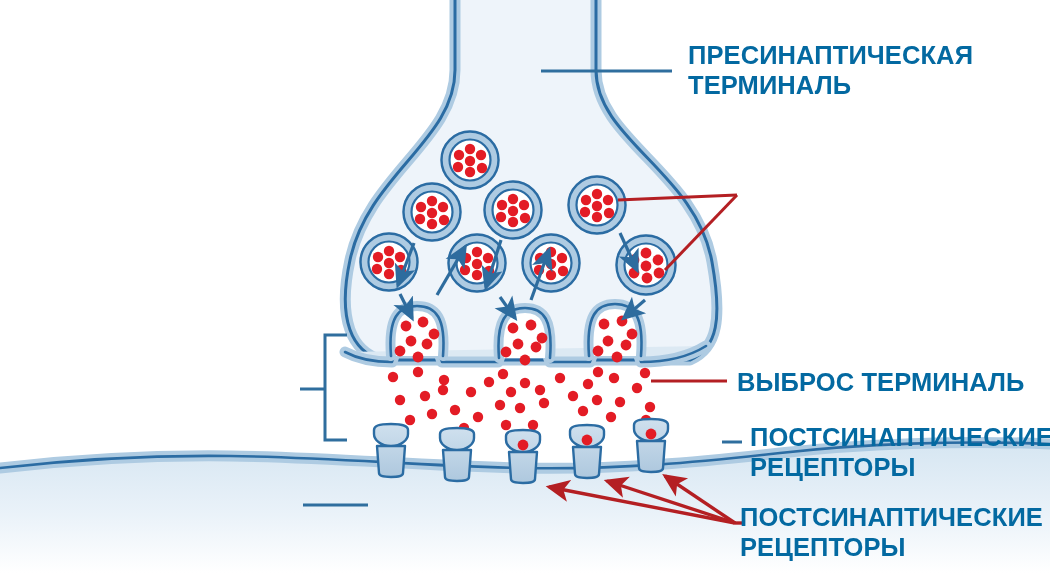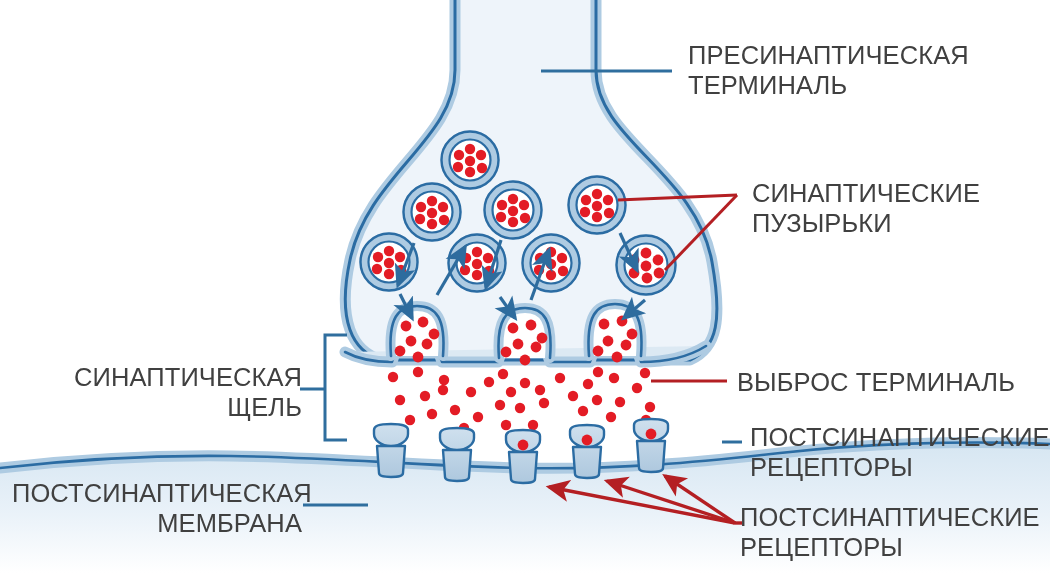--- a/index.html
+++ b/index.html
@@ -7,22 +7,22 @@
     width:1050px;height:573px;
     background:#ffffff;
     font-family:"Liberation Sans", sans-serif;
     overflow:hidden;
     position:relative;
   }
   #stage{position:relative;width:1050px;height:573px;}
   #art{position:absolute;left:0;top:0;width:1050px;height:573px;}
   .lbl{
     position:absolute;
-    color:#404040;
-    font-weight:normal;
+    color:#0369a1;
+    font-weight:bold;
     font-size:25.5px;
     line-height:30px;
     letter-spacing:0.1px;
     white-space:pre;
     font-family:"Liberation Sans", sans-serif;
   }
   #lbl-pre   {left:688px; top:40px;}
   #lbl-ves   {left:752px; top:178px;}
   #lbl-cleft {left:74px;  top:362px; width:228px; text-align:right;}
   #lbl-glu   {left:737px; top:367px;}
@@ -361,25 +361,19 @@
         <path d="M735,523 L549,487"></path>
         <path d="M735,523 L607,481"></path>
         <path d="M735,523 L665,476"></path>
       </g>
       <line x1="735" y1="523" x2="742" y2="523" stroke="#b41f23" stroke-width="3.4"></line>
     </g>
   </svg>
 
   <div class="lbl" id="lbl-pre">ПРЕСИНАПТИЧЕСКАЯ
 ТЕРМИНАЛЬ</div>
-  <div class="lbl" id="lbl-ves">СИНАПТИЧЕСКИЕ
-ПУЗЫРЬКИ</div>
-  <div class="lbl" id="lbl-cleft">СИНАПТИЧЕСКАЯ
-ЩЕЛЬ</div>
   <div class="lbl" id="lbl-glu">ВЫБРОС ТЕРМИНАЛЬ</div>
   <div class="lbl" id="lbl-rec1">ПОСТСИНАПТИЧЕСКИЕ
 РЕЦЕПТОРЫ</div>
-  <div class="lbl" id="lbl-mem">ПОСТСИНАПТИЧЕСКАЯ
-МЕМБРАНА</div>
   <div class="lbl" id="lbl-rec2">ПОСТСИНАПТИЧЕСКИЕ
 РЕЦЕПТОРЫ</div>
 
 </div>
 
 </body></html>

